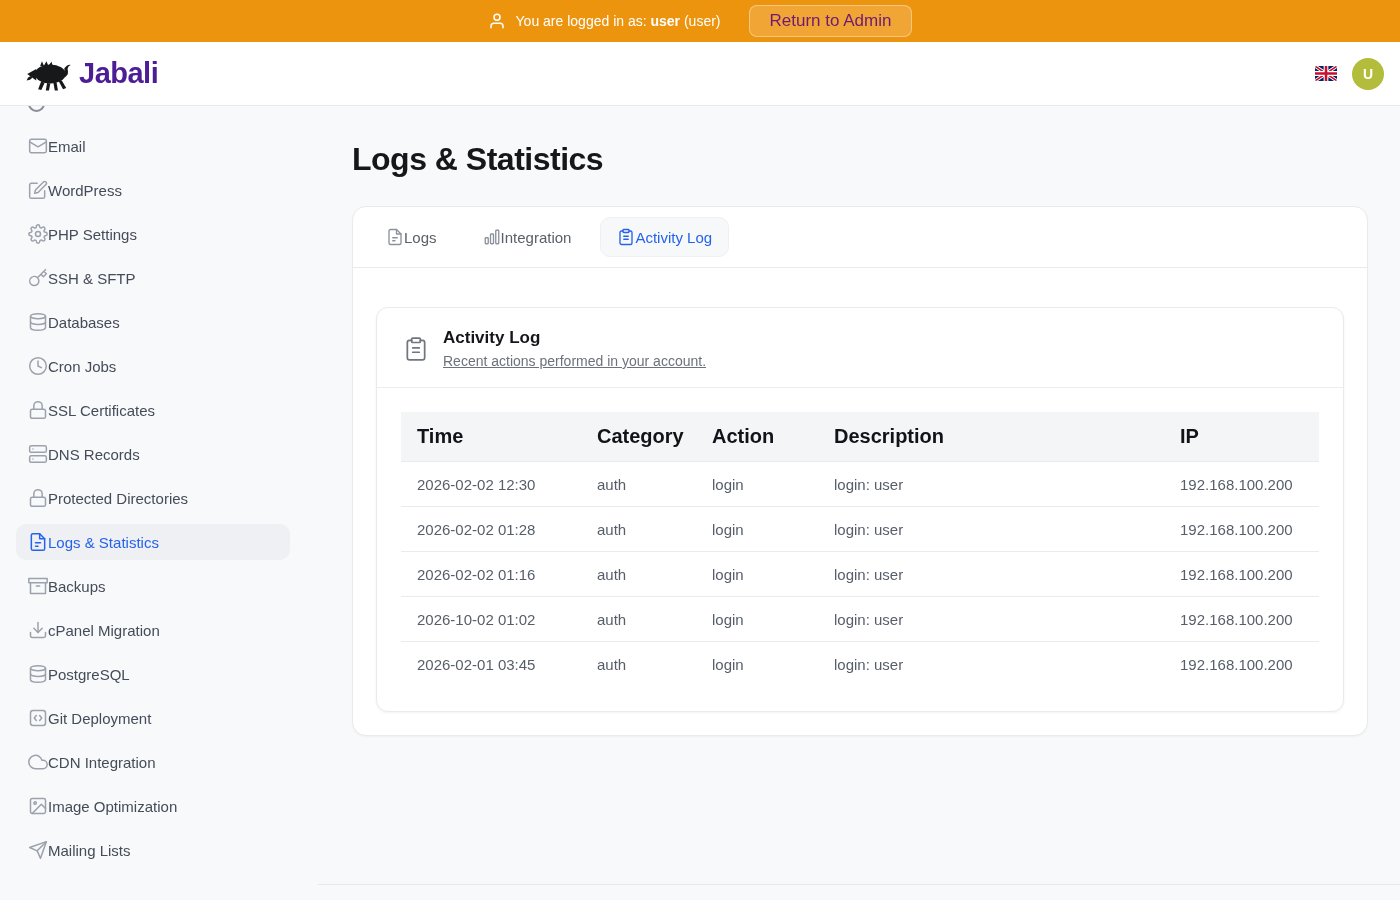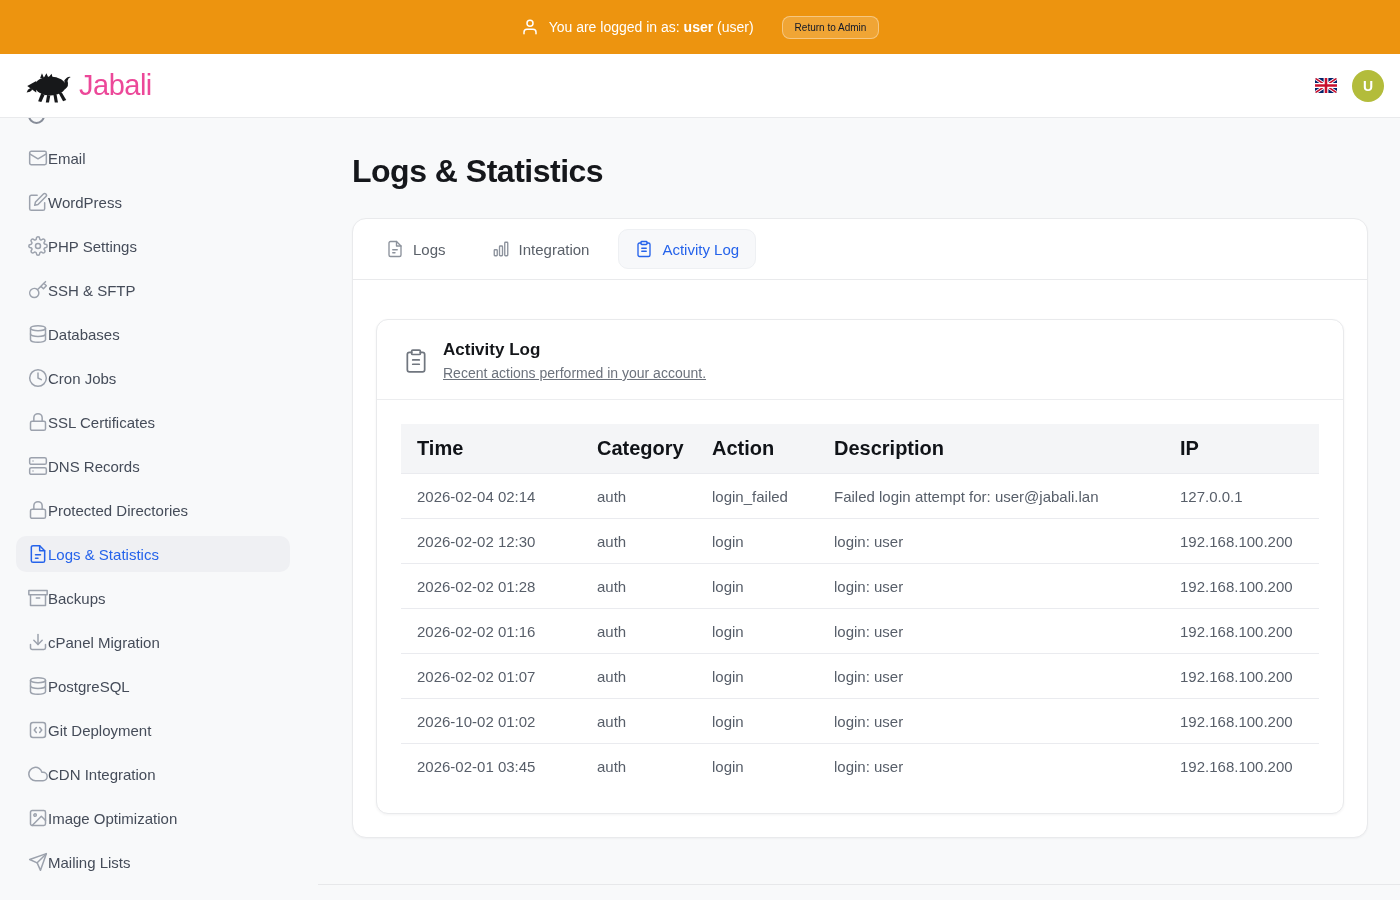--- a/index.html
+++ b/index.html
@@ -7,38 +7,38 @@
   body {
     font-family:"Liberation Sans","DejaVu Sans",sans-serif;
     background:var(--page-bg,#F8F9FA);
     color:#15171B;
     position:relative;
   }
   svg { display:block; }
 
   
   .topbar {
-    height:54px; background:var(--topbar,#ED940F);
+    height:42px; background:var(--topbar,#ED940F);
     display:flex; align-items:center; justify-content:center;
     color:#fff; font-size:14px; gap:10px;
   }
   .topbar .msg b { font-weight:700; }
   .topbar button {
-    margin-left:18px; font-family:inherit; font-size:10px; color:#0f172a;
+    margin-left:18px; font-family:inherit; font-size:17px; color:#701a75;
     background:rgba(255,255,255,.16); border:1px solid rgba(255,255,255,.38);
-    border-radius:8px; padding:5px 12px; cursor:pointer;
+    border-radius:8px; padding:5px 20px; cursor:pointer;
   }
 
   
   .header {
     height:64px; background:#fff; border-bottom:1px solid #E9EAEC;
     display:flex; align-items:center; padding:0 16px 0 26px;
   }
   .brand { display:flex; align-items:center; gap:7px; }
-  .brand-name { font-size:29px; font-weight:400; letter-spacing:-.5px; color:#ec4899; }
+  .brand-name { font-size:29px; font-weight:700; letter-spacing:-.5px; color:#4c1d95; }
   .header-right { margin-left:auto; display:flex; align-items:center; gap:15px; }
   .flag { width:22px; height:15px; border-radius:2px; overflow:hidden; cursor:pointer; }
   .avatar {
     width:32px; height:32px; border-radius:50%; background:var(--avatar,#B3BC3B);
     color:#fff; font-size:14px; font-weight:700;
     display:flex; align-items:center; justify-content:center; cursor:pointer;
   }
 
   
   .layout { display:flex; height:794px; }
@@ -60,21 +60,21 @@
   
   .main { flex:1; padding:34px 32px 0 34px; overflow:hidden; }
   h1.page-title { font-size:32px; font-weight:800; letter-spacing:-.5px; line-height:38px; color:#15171B; margin-bottom:28px; }
 
   .outer-card {
     background:#fff; border:1px solid #E9EAEC; border-radius:14px;
     box-shadow:0 1px 2px rgba(16,24,40,.04);
   }
   .tabbar { display:flex; align-items:center; gap:12px; padding:10px 16px; border-bottom:1px solid #E9EAEC; }
   .tab {
-    display:flex; align-items:center; gap:9px; height:40px; padding:0 16px;
+    display:flex; align-items:center; height:40px; padding:0 16px;
     border-radius:10px; font-size:15px; color:#5A6069; cursor:pointer;
     border:1px solid transparent; background:transparent;
   }
   .tab .ic { color:#8C929C; }
   .tab.active { color:var(--accent,#2563EB); background:#F7F8FA; border-color:#EEF0F3; }
   .tab.active .ic { color:var(--accent,#2563EB); }
 
   .panel-body { padding:39px 23px 23px; }
   .inner-card {
     background:#fff; border:1px solid #E9EAEC; border-radius:12px;
@@ -386,49 +386,35 @@
                   <tr id="thead-row">
                     <th>Time</th>
                     <th>Category</th>
                     <th>Action</th>
                     <th>Description</th>
                     <th>IP</th>
                   </tr>
                 </thead>
               <tbody id="tbody">
                   <tr>
-                    <td>2026-02-04 02:14</td>
-                    <td>auth</td>
-                    <td>login_failed</td>
-                    <td>Failed login attempt for: user@jabali.lan</td>
-                    <td>127.0.0.1</td>
-                  </tr>
-                  <tr>
                     <td>2026-02-02 12:30</td>
                     <td>auth</td>
                     <td>login</td>
                     <td>login: user</td>
                     <td>192.168.100.200</td>
                   </tr>
                   <tr>
                     <td>2026-02-02 01:28</td>
                     <td>auth</td>
                     <td>login</td>
                     <td>login: user</td>
                     <td>192.168.100.200</td>
                   </tr>
                   <tr>
                     <td>2026-02-02 01:16</td>
-                    <td>auth</td>
-                    <td>login</td>
-                    <td>login: user</td>
-                    <td>192.168.100.200</td>
-                  </tr>
-                  <tr>
-                    <td>2026-02-02 01:07</td>
                     <td>auth</td>
                     <td>login</td>
                     <td>login: user</td>
                     <td>192.168.100.200</td>
                   </tr>
                   <tr>
                     <td>2026-10-02 01:02</td>
                     <td>auth</td>
                     <td>login</td>
                     <td>login: user</td>

